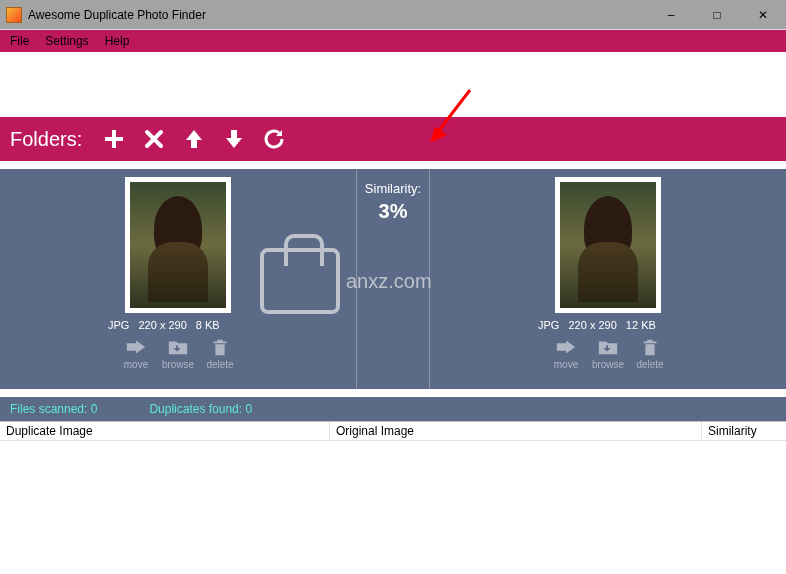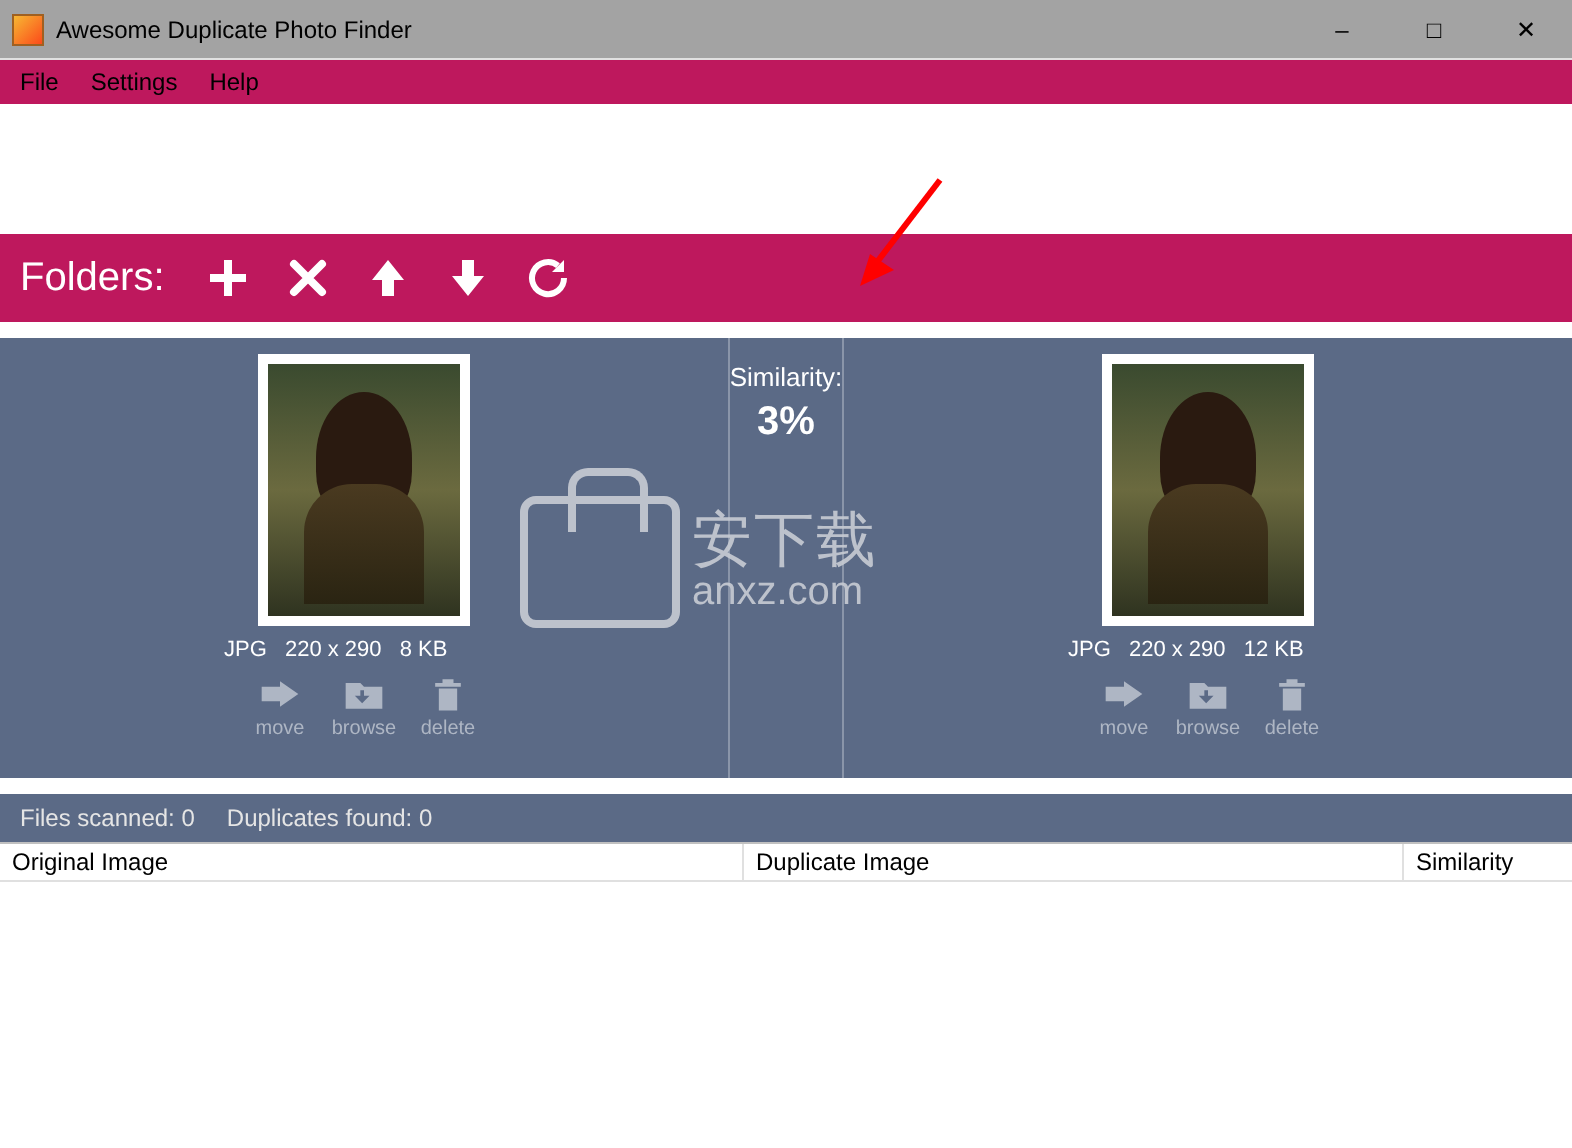--- a/index.html
+++ b/index.html
@@ -18,36 +18,36 @@
 
 .folders-bar { height: 44px; background: #be185d; display: flex; align-items: center; padding: 0 10px; color: #fff; gap: 12px; }
 .folders-label { font-size: 20px; margin-right: 6px; }
 .folders-icon { width: 28px; height: 28px; display: flex; align-items: center; justify-content: center; cursor: pointer; }
 .folders-icon svg { width: 24px; height: 24px; }
 .start-search { background: #e6e6e6; color: #000; border: 1px solid #c0c0c0; padding: 6px 20px; font-size: 13px; cursor: pointer; margin-left: 18px; }
 .drag-hint { margin-left: 18px; font-size: 12px; color: #fff; }
 
 .compare-area { height: 220px; background: #5b6a86; display: flex; margin-top: 8px; }
 .compare-panel { flex: 1; display: flex; flex-direction: column; align-items: center; padding-top: 8px; }
-.similarity-panel { width: 58px; display: flex; flex-direction: column; align-items: center; padding-top: 12px; color: #fff; border-left: 1px solid #8a95a9; border-right: 1px solid #8a95a9; background:#5b6a86; }
+.similarity-panel { width: 74px; display: flex; flex-direction: column; align-items: center; padding-top: 12px; color: #fff; border-left: 1px solid #8a95a9; border-right: 1px solid #8a95a9; background:#5b6a86; }
 .similarity-label { font-size: 13px; }
 .similarity-value { font-size: 20px; font-weight: bold; margin-top: 4px; }
 .photo-frame { width: 106px; height: 136px; background: #fff; padding: 5px; display: flex; align-items: center; justify-content: center; }
 .photo-frame .mona { width: 96px; height: 126px; background: linear-gradient(180deg,#3a4a2f 0%,#6b6a3f 50%,#2f3320 100%); position: relative; overflow:hidden; }
 .photo-frame .mona::before { content:""; position:absolute; left:30px; top:22px; width:36px; height:44px; background: radial-gradient(ellipse at 50% 35%, #d3b98e 0%, #aa8a5f 60%, #3a3020 100%); border-radius: 46% 46% 40% 40%; }
 .photo-frame .mona::after { content:""; position:absolute; left:18px; top:60px; width:60px; height:60px; background: linear-gradient(180deg,#4a3a20,#2a2412); border-radius: 40% 40% 0 0; }
 .photo-frame .mona .hair { position:absolute; left:24px; top:14px; width:48px; height:66px; background:#2a1a10; border-radius:50% 50% 40% 40%; }
 .photo-meta { color: #fff; font-size: 11px; margin-top: 6px; text-align: left; width: 140px; }
 .photo-meta span { margin-right: 6px; }
 .photo-actions { display: flex; gap: 6px; margin-top: 6px; }
 .action-btn { width: 36px; display: flex; flex-direction: column; align-items: center; color: #aeb6c4; font-size: 10px; cursor: pointer; }
 .action-btn svg { width: 22px; height: 20px; fill:#aeb6c4; }
 .action-btn .lbl { margin-top: 2px; }
 
-.status-bar { height: 24px; background: #5b6a86; color: #e5e5e5; display: flex; align-items: center; padding: 0 10px; font-size: 12px; gap: 16px; margin-top: 8px; }
+.status-bar { height: 24px; background: #5b6a86; color: #5eead4; display: flex; align-items: center; padding: 0 10px; font-size: 12px; gap: 52px; margin-top: 8px; }
 
 .list-header { height: 20px; background: #fff; display: flex; border-top: 1px solid #c0c0c0; border-bottom: 1px solid #e0e0e0; font-size: 12px; align-items: center; }
 .list-header .col { padding: 2px 6px; border-right: 1px solid #e0e0e0; }
 .list-header .col:last-child { border-right: none; }
 .col-orig { width: 372px; }
 .col-dup { width: 330px; }
 .col-sim { flex: 1; }
 
 .list-body { height: 120px; background: #fff; overflow-y: scroll; }
 .list-body::-webkit-scrollbar { width: 17px; }
@@ -191,32 +191,31 @@
     </div>
   </div>
 </div>
 
 <div class="status-bar">
   <span><span>Files scanned:</span> <span>0</span></span>
   <span><span>Duplicates found:</span> <span>0</span></span>
 </div>
 
 <div class="list-header">
+  <div class="col col-dup">Duplicate Image</div>
   <div class="col col-orig">Original Image</div>
-  <div class="col col-dup">Duplicate Image</div>
   <div class="col col-sim">Similarity</div>
 </div>
 <div class="list-body"></div>
 
 <div class="arrow-overlay">
   <svg viewBox="0 0 50 60">
       <path d="M45 5 L12 48" stroke="#ff0000" stroke-width="3" fill="none"></path>
       <path d="M5 58 L10 42 L22 50 Z" fill="#ff0000"></path>
     </svg>
 </div>
 
 <div class="watermark">
   <div class="bag"></div>
   <div class="txt">
-    <span class="cn">安下载</span>
     <span class="en">anxz.com</span>
   </div>
 </div>
 
 </body></html>

